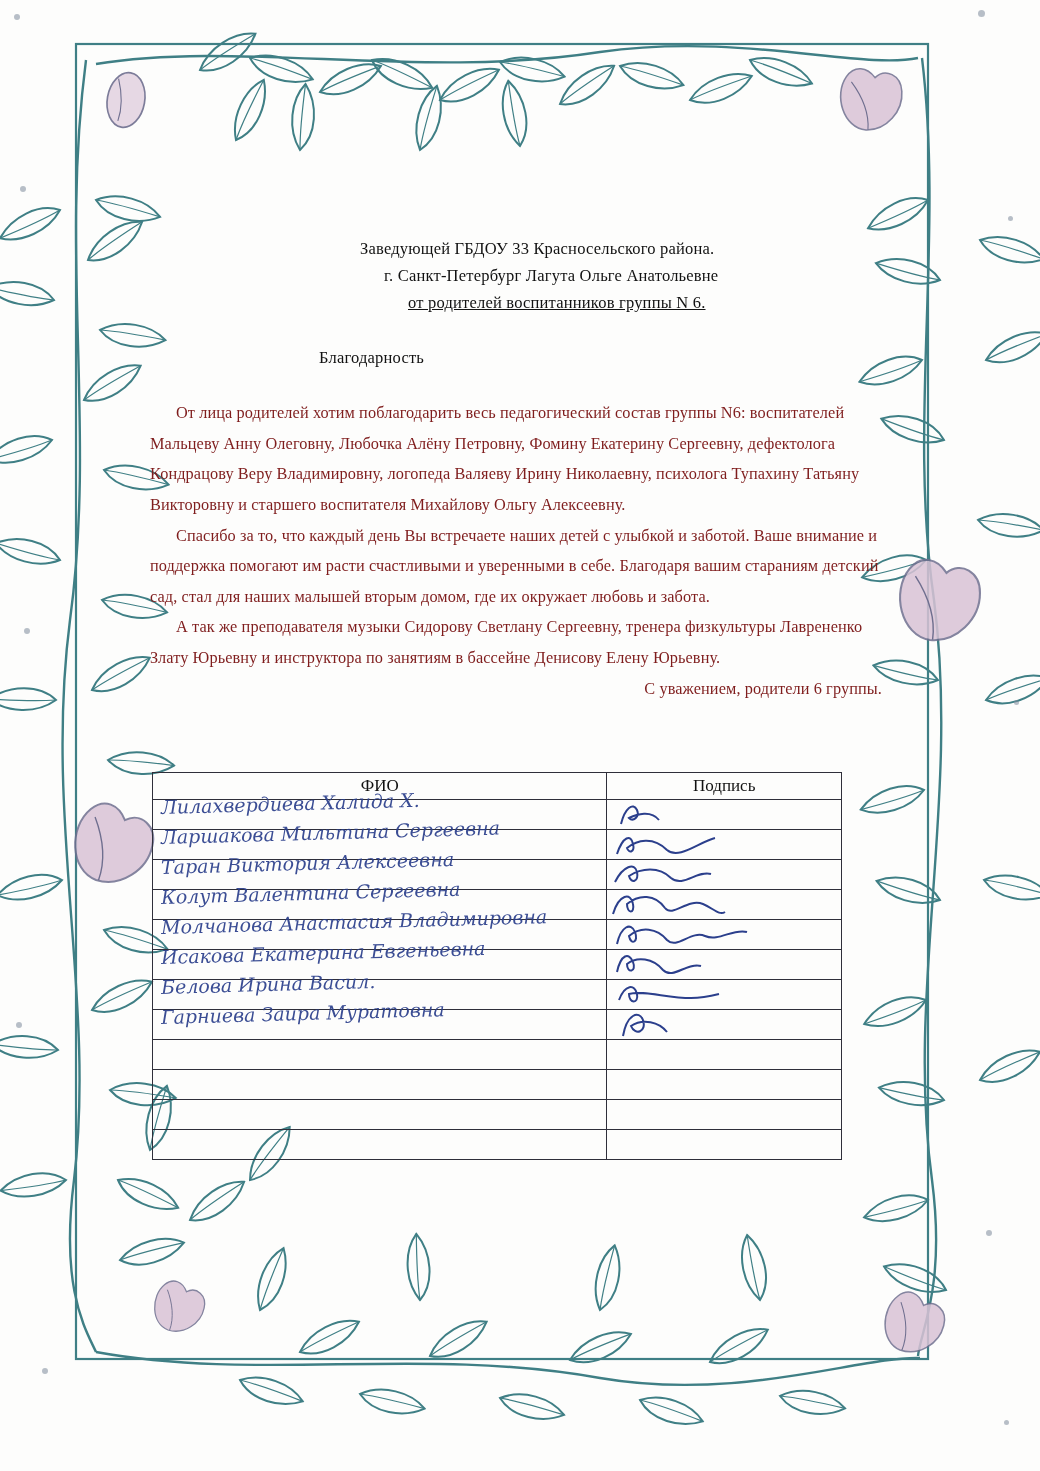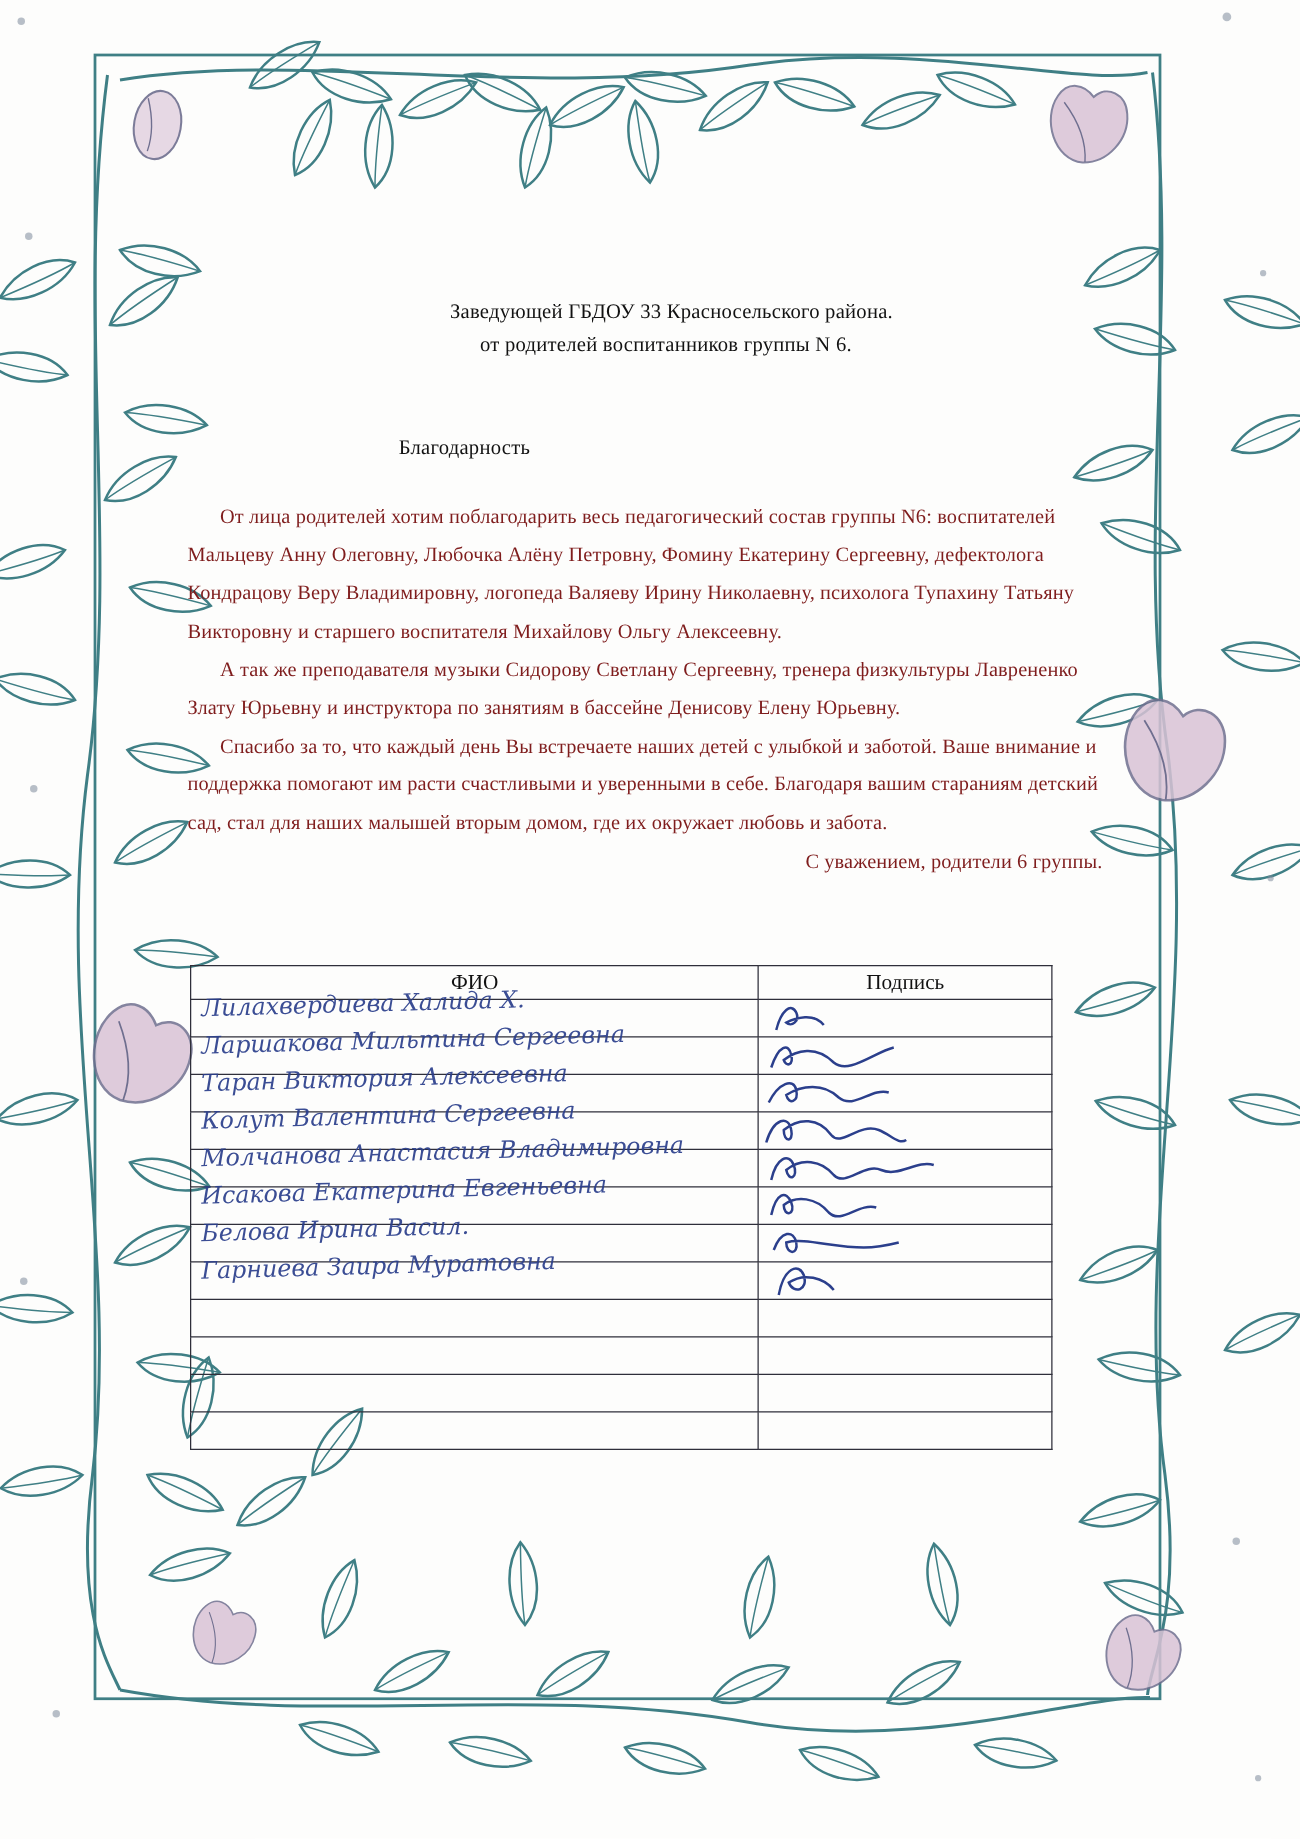--- a/index.html
+++ b/index.html
@@ -38,21 +38,21 @@
     left: 360px;
     top: 235px;
     width: 500px;
     text-align: left;
     font-size: 16.5px;
     color: #121212;
     line-height: 1.65;
     letter-spacing: 0.2px;
   }
   .addressee div:nth-child(2) { padding-left: 24px; }
-  .addressee div:nth-child(3) { padding-left: 48px; }
+  .addressee div:nth-child(3) { padding-left: 48px; text-decoration: underline; }
 
   .doc-title {
     position: absolute;
     left: 319px;
     top: 348px;
     font-size: 16.5px;
     color: #121212;
     letter-spacing: 0.2px;
   }
 
@@ -388,29 +388,30 @@
   <div class="dot" style="left:1014px; top:700px; width:5px; height:5px;"></div>
   <div class="dot" style="left:16px; top:1022px; width:6px; height:6px;"></div>
   <div class="dot" style="left:986px; top:1230px; width:6px; height:6px;"></div>
   <div class="dot" style="left:42px; top:1368px; width:6px; height:6px;"></div>
   <div class="dot" style="left:1004px; top:1420px; width:5px; height:5px;"></div>
 
   <div class="content">
 
     <div class="addressee">
       <div>Заведующей ГБДОУ 33 Красносельского района.</div>
+      <div>г. Санкт-Петербург Лагута Ольге Анатольевне</div>
       <div>от родителей воспитанников группы N 6.</div>
     </div>
 
     <div class="doc-title">Благодарность</div>
 
     <div class="body-text">
       <p class="indent">От лица родителей хотим поблагодарить весь педагогический состав группы N6: воспитателей Мальцеву Анну Олеговну, Любочка Алёну Петровну, Фомину Екатерину Сергеевну, дефектолога Кондрацову Веру Владимировну, логопеда Валяеву Ирину Николаевну, психолога Тупахину Татьяну Викторовну и старшего воспитателя Михайлову Ольгу Алексеевну.</p>
+      <p class="indent">Спасибо за то, что каждый день Вы встречаете наших детей с улыбкой и заботой. Ваше внимание и поддержка помогают им расти счастливыми и уверенными в себе. Благодаря вашим стараниям детский сад, стал для наших малышей вторым домом, где их окружает любовь и забота.</p>
       <p class="indent">А так же преподавателя музыки Сидорову Светлану Сергеевну, тренера физкультуры Лаврененко Злату Юрьевну и инструктора по занятиям в бассейне Денисову Елену Юрьевну.</p>
-      <p class="indent">Спасибо за то, что каждый день Вы встречаете наших детей с улыбкой и заботой. Ваше внимание и поддержка помогают им расти счастливыми и уверенными в себе. Благодаря вашим стараниям детский сад, стал для наших малышей вторым домом, где их окружает любовь и забота.</p>
       <p class="closing">С уважением, родители 6 группы.</p>
     </div>
 
     <table class="sig-table">
       <thead>
         <tr>
           <th class="col-fio">ФИО</th>
           <th class="col-sign">Подпись</th>
         </tr>
       </thead>

